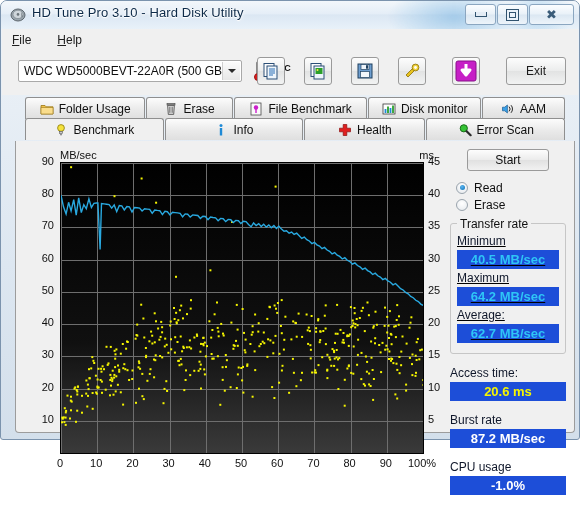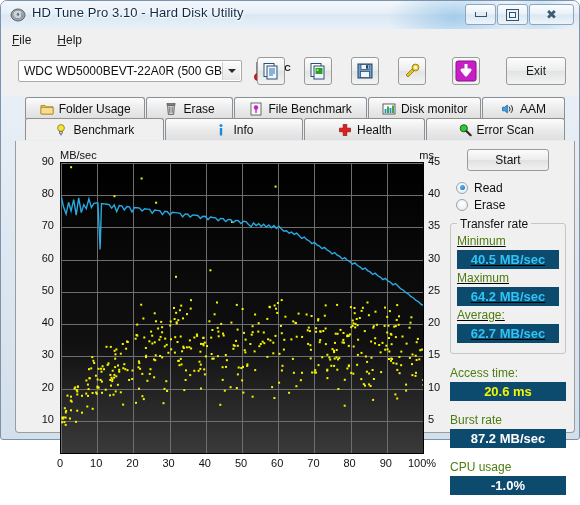--- a/index.html
+++ b/index.html
@@ -171,24 +171,24 @@
   }
   .group{
     position:relative;margin-top:10px;border:1px solid #c6c6c6;border-radius:3px;
     padding:10px 6px 8px 6px;
     text-decoration:underline;
   }
   .group > .gtitle{
     position:absolute;left:6px;top:-7px;background:#f0f0f0;padding:0 3px;
     font-size:12px;color:#101010;
   }
-  .stat-label{font-size:12px;color:#4d7c0f;margin:0 0 2px 0;}
+  .stat-label{font-size:12px;color:#0f172a;margin:0 0 2px 0;}
   .stat-label.sp{margin-top:2px;}
   .stat-val{
-    height:19px;background:#0c4a6e;display:flex;align-items:center;justify-content:center;
+    height:19px;background:#1d4ed8;display:flex;align-items:center;justify-content:center;
     font-size:13px;font-weight:bold;margin-bottom:2px;
   }
   .cyan{color:#2ec5f6;}
   .yellow{color:#f5f500;}
   .white{color:#ffffff;}
   .freeblock{margin-top:12px;}
 </style>
 </head>
 <body>
 

